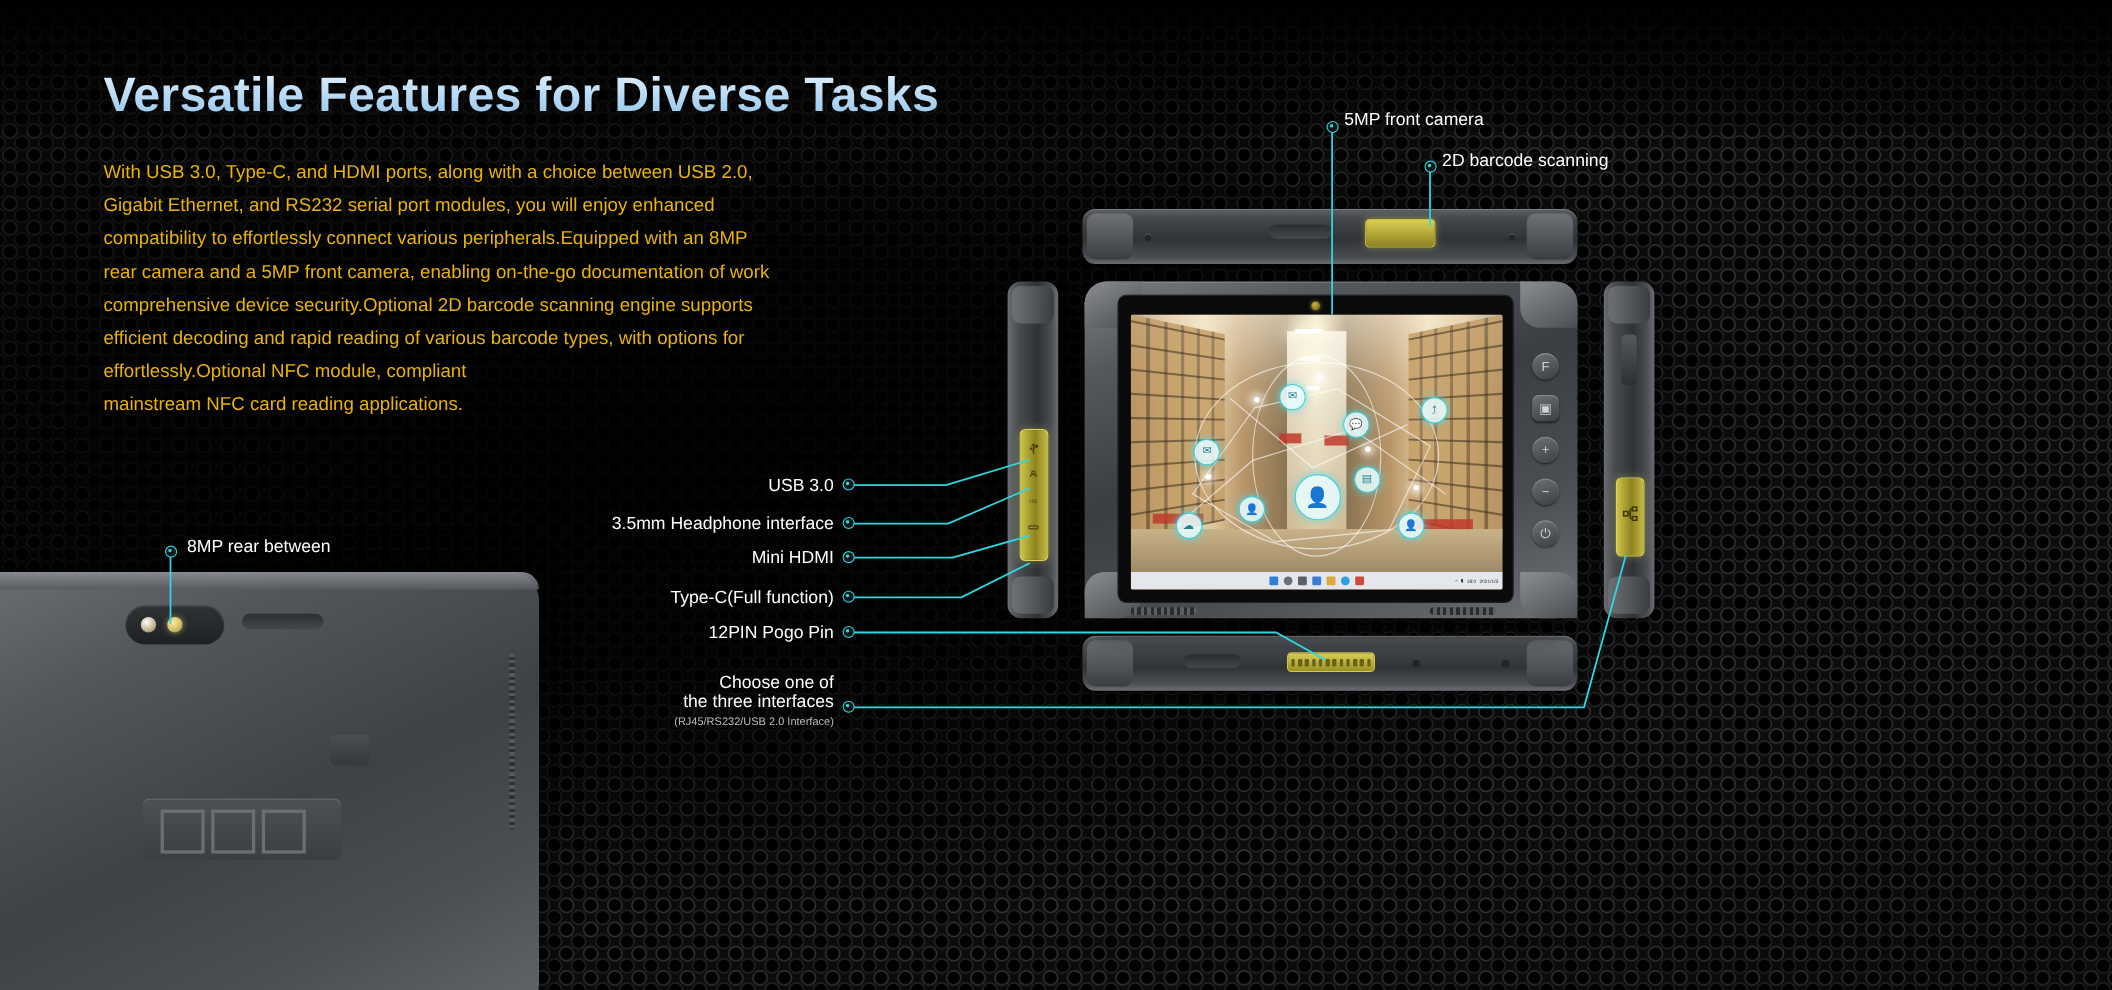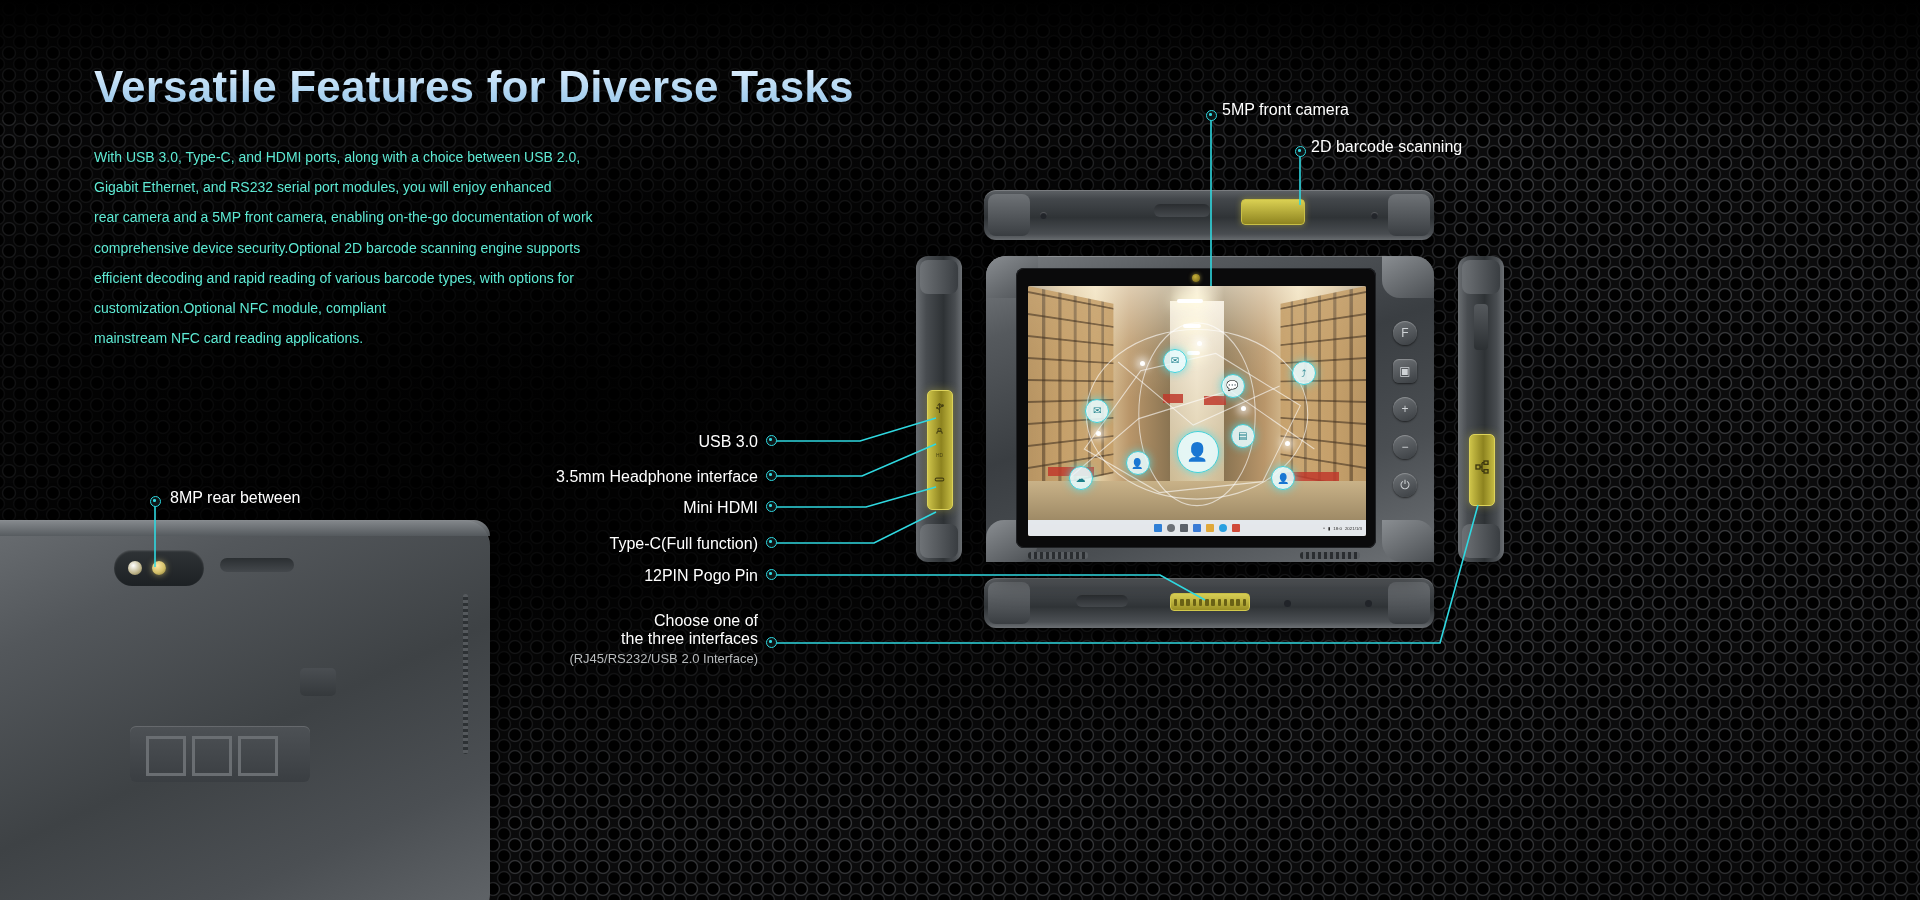--- a/index.html
+++ b/index.html
@@ -38,30 +38,30 @@
   .headline{
     position:absolute;left:94px;top:62px;
     font-size:44px;font-weight:bold;letter-spacing:.2px;
     background:linear-gradient(180deg,#e9f4ff 0%,#bcdcf5 45%,#8fc2e8 100%);
     -webkit-background-clip:text;background-clip:text;color:transparent;
     -webkit-text-fill-color:transparent;
     white-space:nowrap;
   }
   .para{
     position:absolute;left:94px;top:142px;width:730px;
-    color:#5eead4;font-size:14px;line-height:30.2px;
+    color:#eab308;font-size:17px;line-height:30.2px;
     text-shadow:0 1px 2px rgba(0,0,0,.85);
   }
   .para div{white-space:nowrap;}
 
   
   .cl{position:absolute;color:#ffffff;font-size:16px;white-space:nowrap;
       text-shadow:0 1px 3px rgba(0,0,0,.9);}
   .cl.r{text-align:center;}
-  .cl .sub{display:block;font-size:13px;color:#b9bcbe;margin-top:3px;}
+  .cl .sub{display:block;font-size:10px;color:#b9bcbe;margin-top:3px;}
   .dot{position:absolute;width:11px;height:11px;border-radius:50%;
        border:1.6px solid #2fd8e0;background:#0d1516;box-sizing:border-box;}
   .dot::after{content:"";position:absolute;left:2.2px;top:2.2px;width:2.6px;height:2.6px;border-radius:50%;background:#2fd8e0;}
   svg.leadsvg{position:absolute;left:0;top:0;width:1920px;height:900px;pointer-events:none;}
 
   
   .dev{position:absolute;}
 
   
   #topEdge{left:984px;top:190px;width:450px;height:50px;
@@ -191,24 +191,25 @@
   <div class="dots2"></div>
   <div class="vig"></div>
   <div class="topfade"></div>
 </div>
 
 <div class="headline">Versatile Features for Diverse Tasks</div>
 
 <div class="para">
   <div>With USB 3.0, Type-C, and HDMI ports, along with a choice between USB 2.0,</div>
   <div>Gigabit Ethernet, and RS232 serial port modules, you will enjoy enhanced</div>
+  <div>compatibility to effortlessly connect various peripherals.Equipped with an 8MP</div>
   <div>rear camera and a 5MP front camera, enabling on-the-go documentation of work</div>
   <div>comprehensive device security.Optional 2D barcode scanning engine supports</div>
   <div> efficient decoding and rapid reading of various barcode types, with options for</div>
-  <div>customization.Optional NFC module, compliant</div>
+  <div>effortlessly.Optional NFC module, compliant</div>
   <div>mainstream NFC card reading applications.</div>
 </div>
 
 <div class="dev" id="rear">
   <div class="shell"></div>
   <div class="edge"></div>
   <div class="camisland">
     <div class="lens a"></div>
     <div class="lens b"></div>
   </div>

